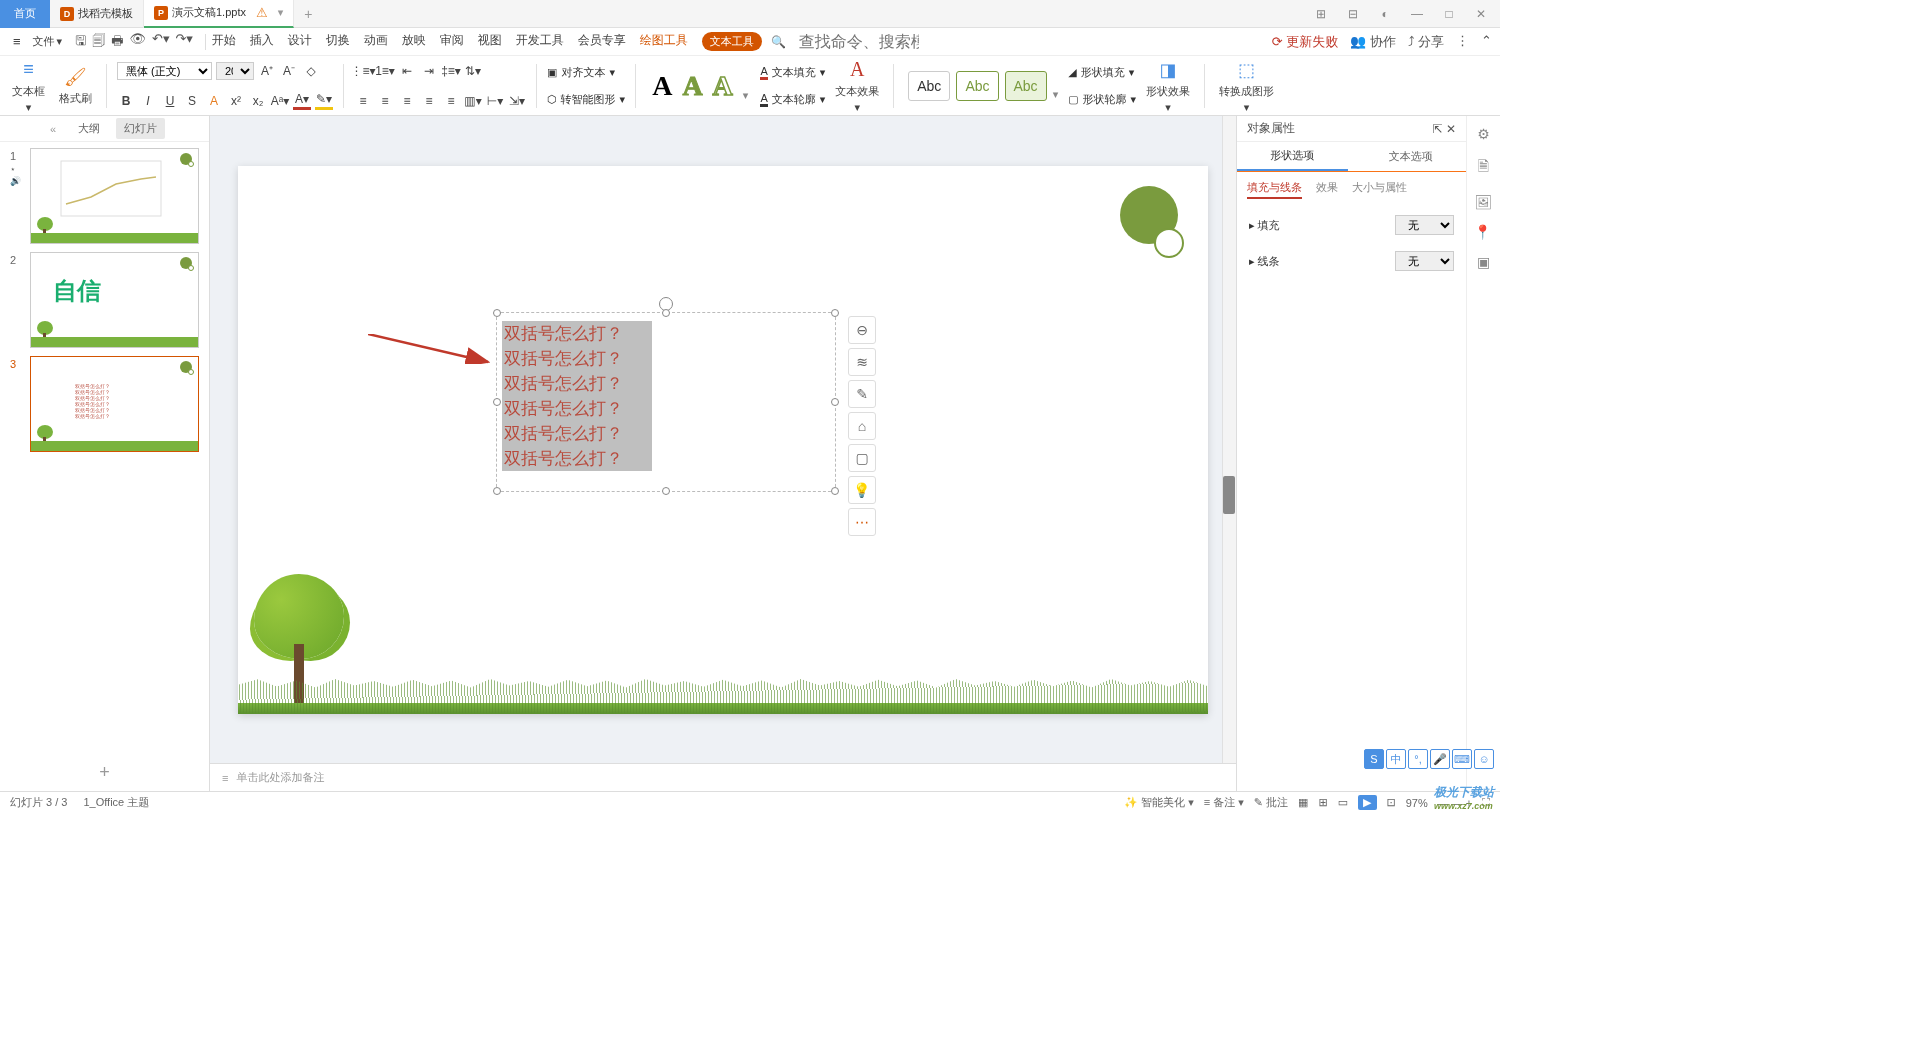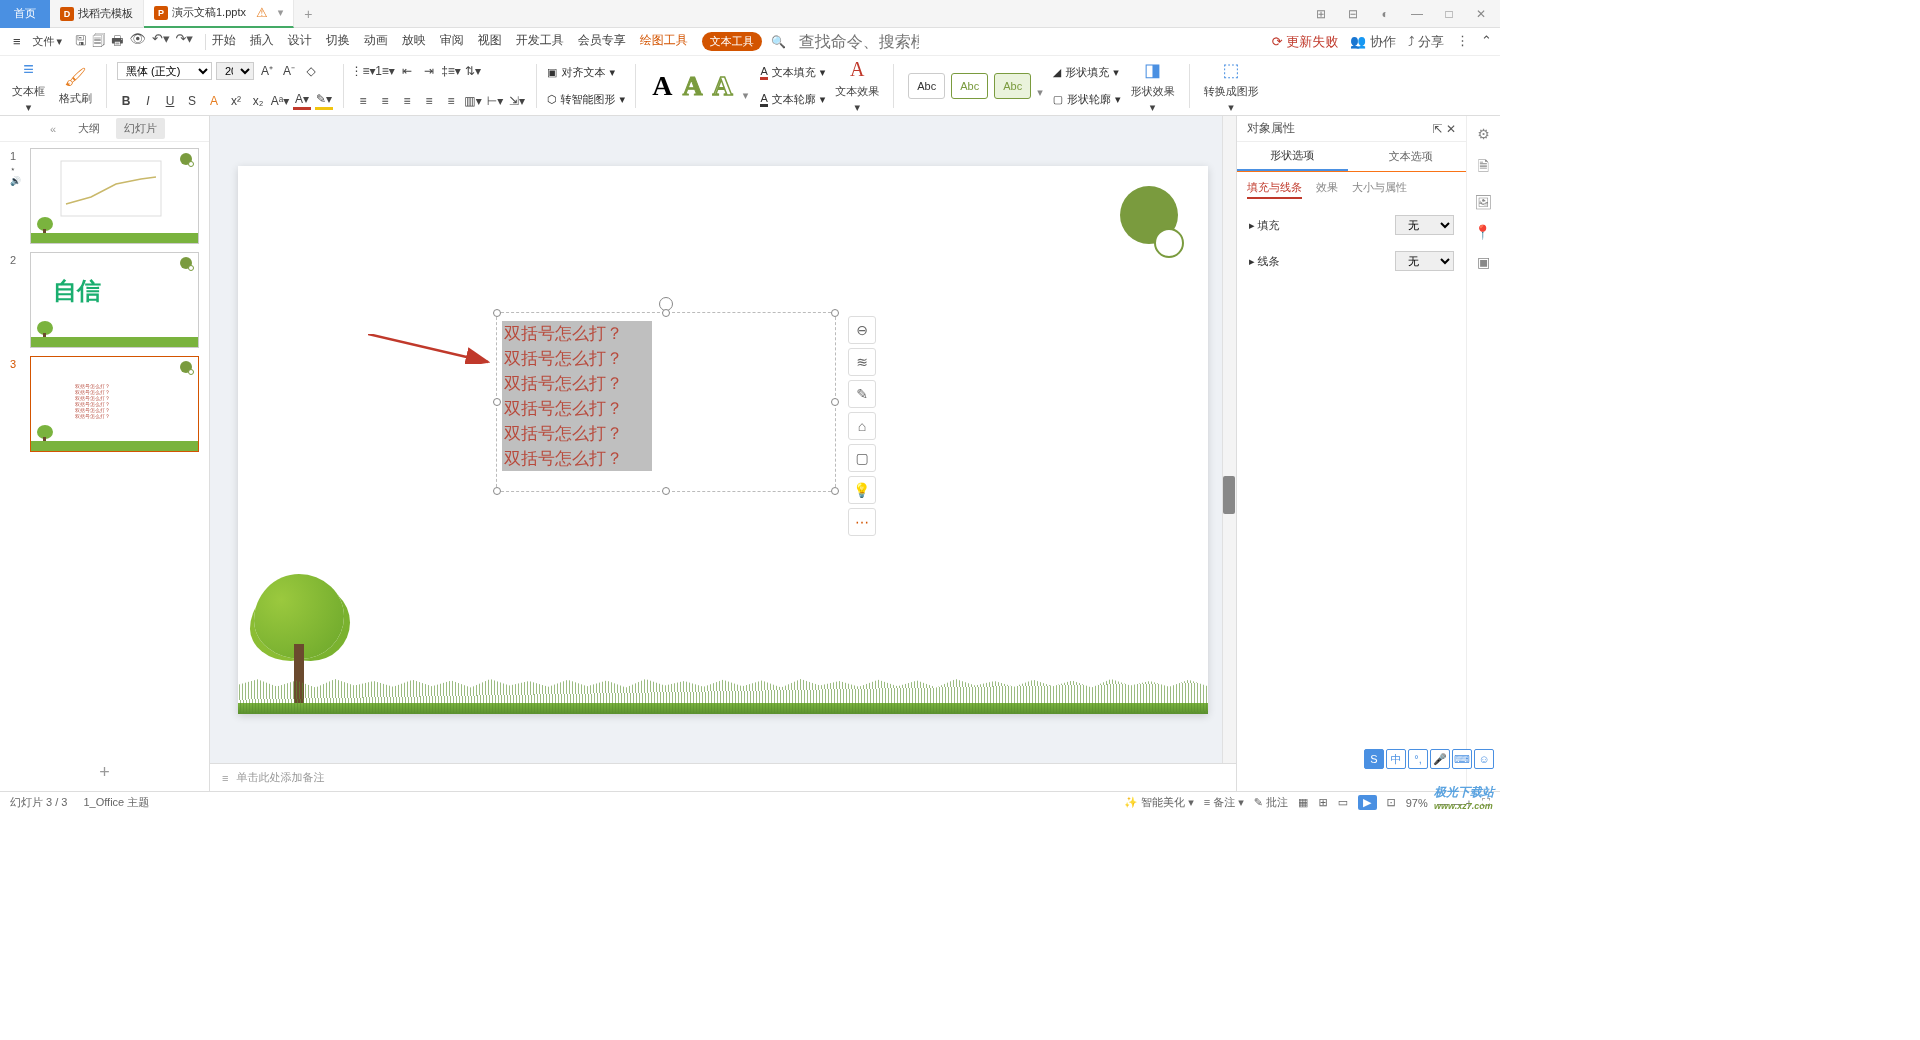--- a/index.html
+++ b/index.html
@@ -36,21 +36,21 @@
 .ribbon-row { display: flex; align-items: center; gap: 4px; }
 .rb-ico { width: 24px; height: 24px; display: inline-flex; align-items: center; justify-content: center; font-size: 18px; color: #4a90e2; }
 .font-sel { border: 1px solid #ccc; padding: 1px 4px; font-size: 11px; background: #fff; }
 .sz-sel { width: 38px; border: 1px solid #ccc; padding: 1px 4px; font-size: 11px; }
 .fmt-btn { width: 18px; height: 18px; display: inline-flex; align-items: center; justify-content: center; font-size: 12px; color: #444; }
 .rsep { width: 1px; height: 44px; background: #e0e0e0; margin: 0 4px; }
 .big-A { font-size: 28px; font-family: serif; font-weight: bold; }
 .big-A.fill { color: #000; }
 .big-A.olive { color: #7a9b3e; -webkit-text-stroke: 1px #7a9b3e; }
 .big-A.outline { color: transparent; -webkit-text-stroke: 1.5px #7a9b3e; }
-.preset-box { border: 1px solid #ccc; padding: 6px 8px; border-radius: 3px; font-size: 11px; background: #fff; }
+.preset-box { border: 1px solid #ccc; padding: 6px 8px; border-radius: 3px; font-size: 14px; background: #fff; }
 .preset-box.g { border-color: #7a9b3e; color: #7a9b3e; }
 
 
 .workspace { display: flex; height: calc(100% - 28px - 28px - 60px - 22px); }
 .left-panel { width: 210px; border-right: 1px solid #ddd; display: flex; flex-direction: column; }
 .left-tabs { height: 26px; display: flex; align-items: center; justify-content: center; gap: 8px; border-bottom: 1px solid #eee; font-size: 11px; }
 .left-tab { padding: 3px 8px; color: #666; text-align: right; }
 .left-tab.active { background: #e8e8e8; border-radius: 2px; }
 .collapse { font-size: 11px; color: #999; padding: 0 6px; }
 .thumbs { flex: 1; overflow: auto; padding: 6px 10px; }

